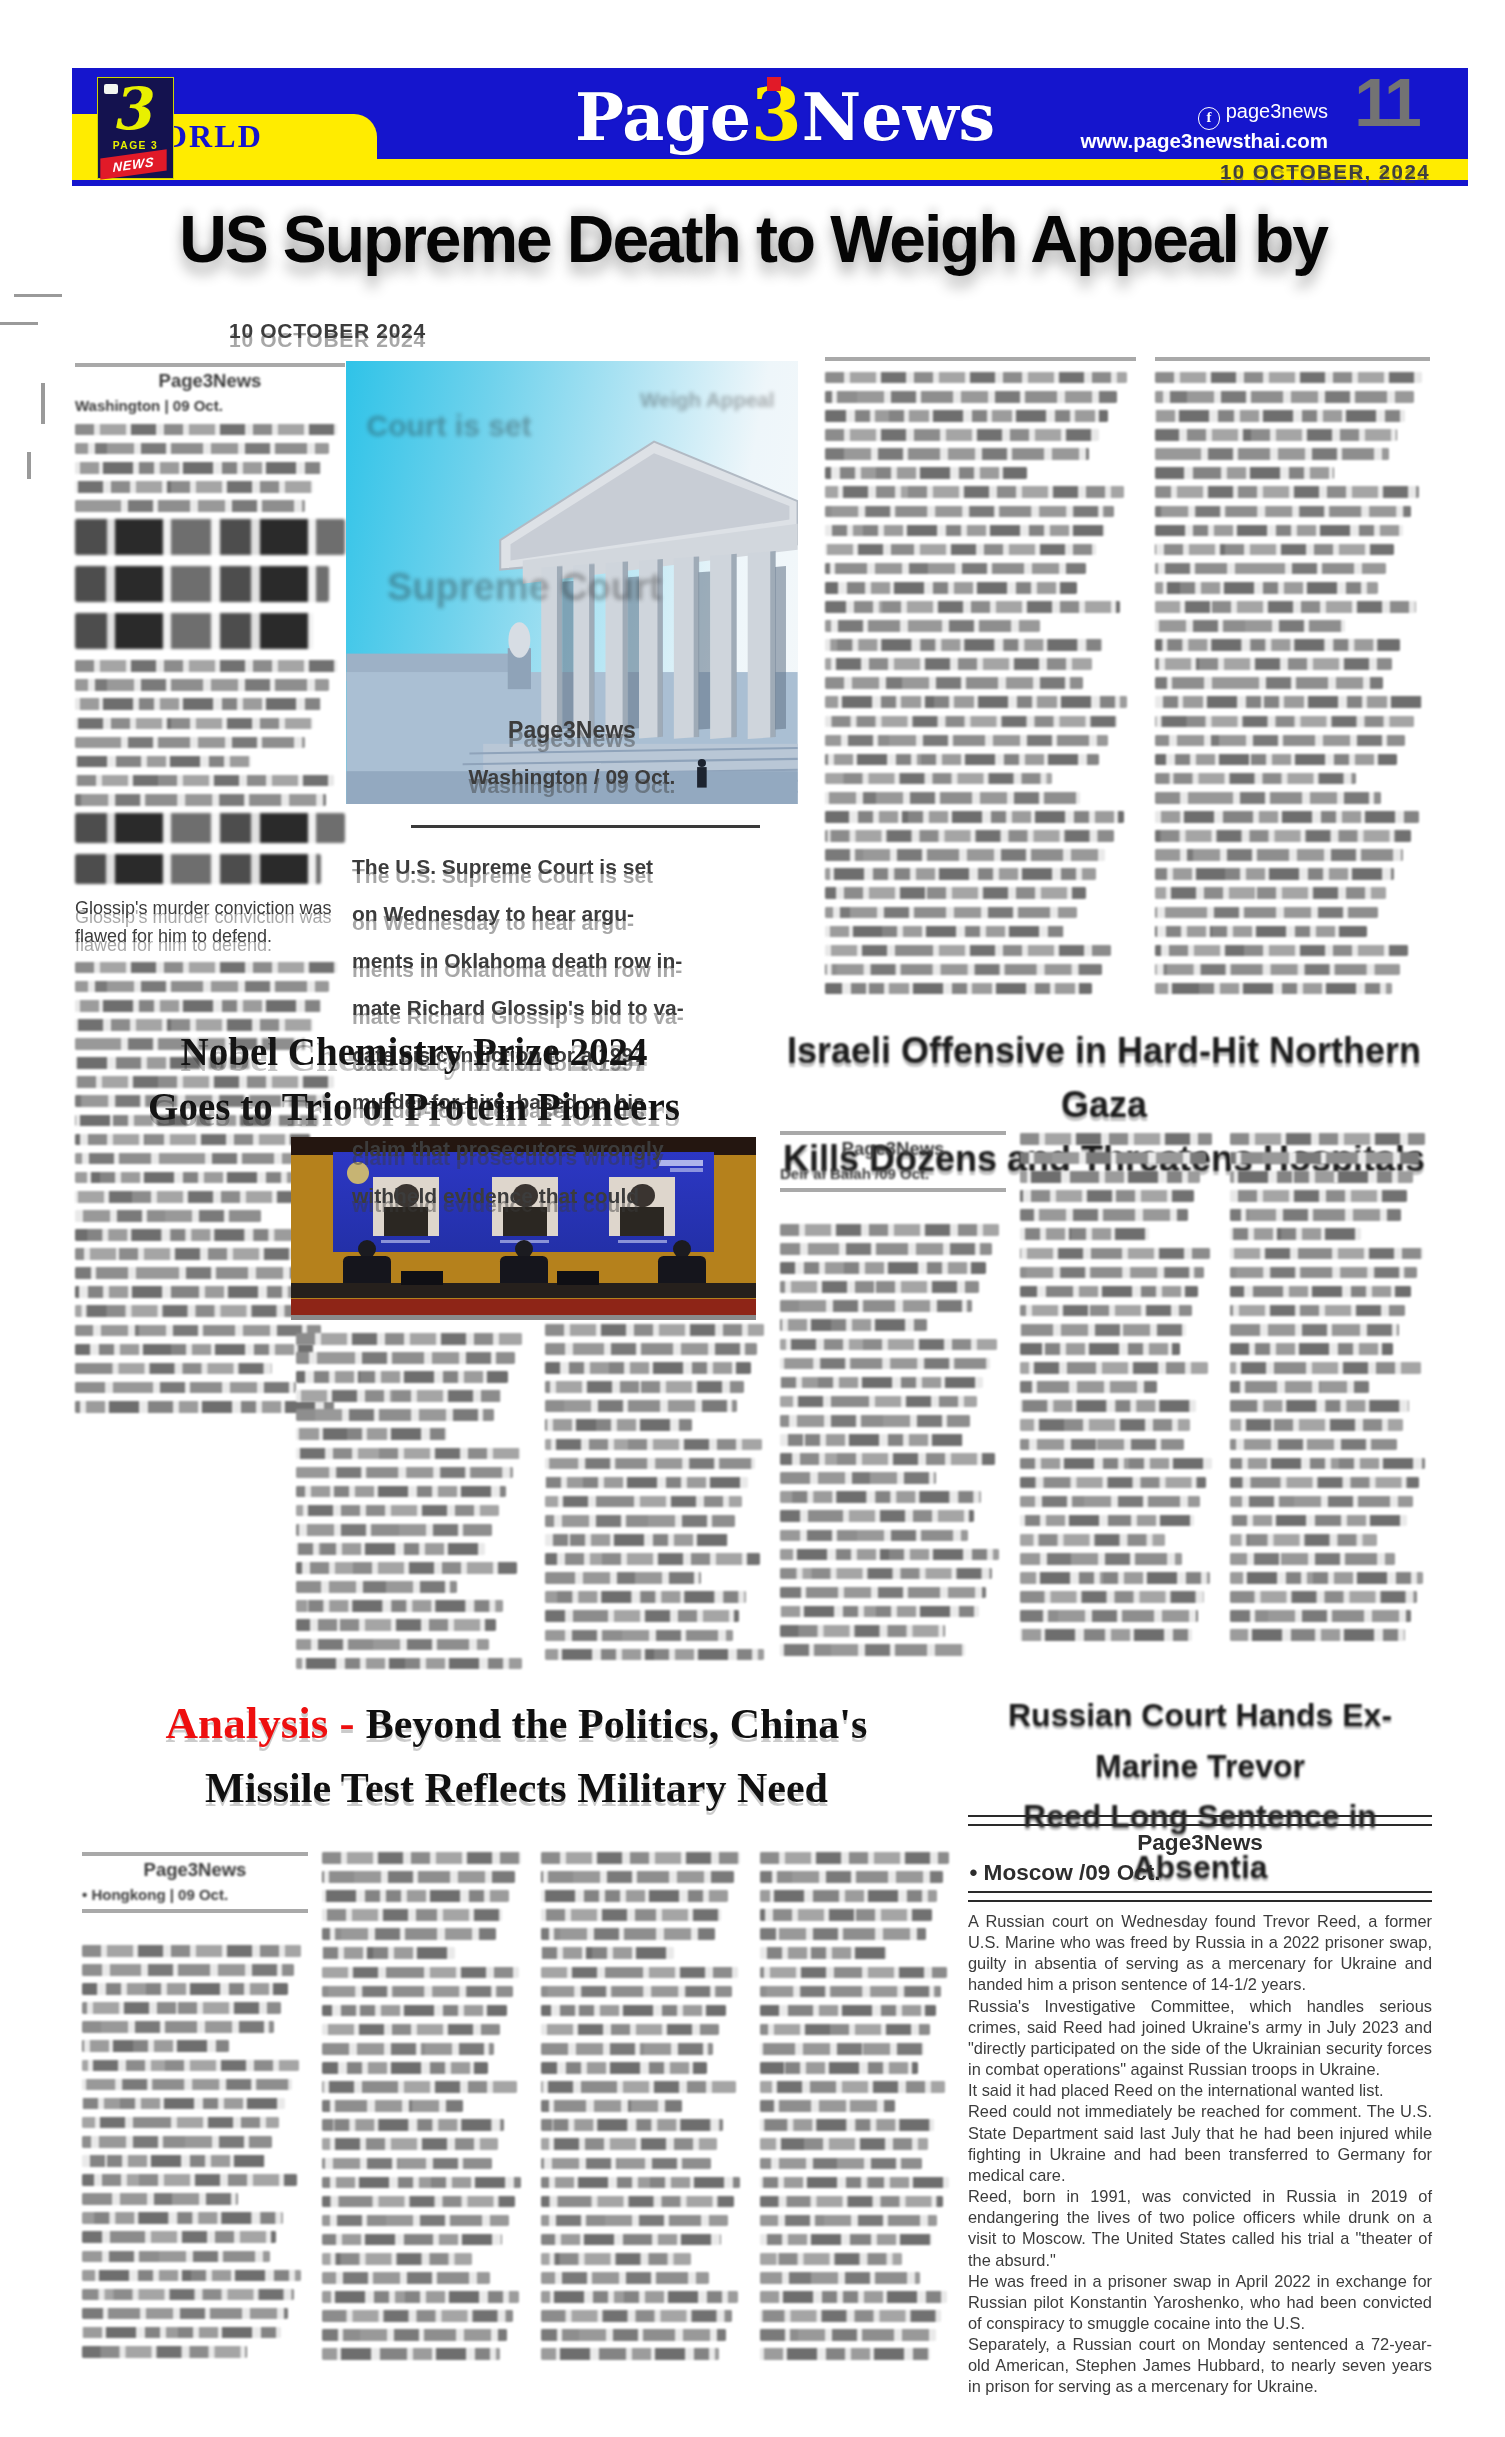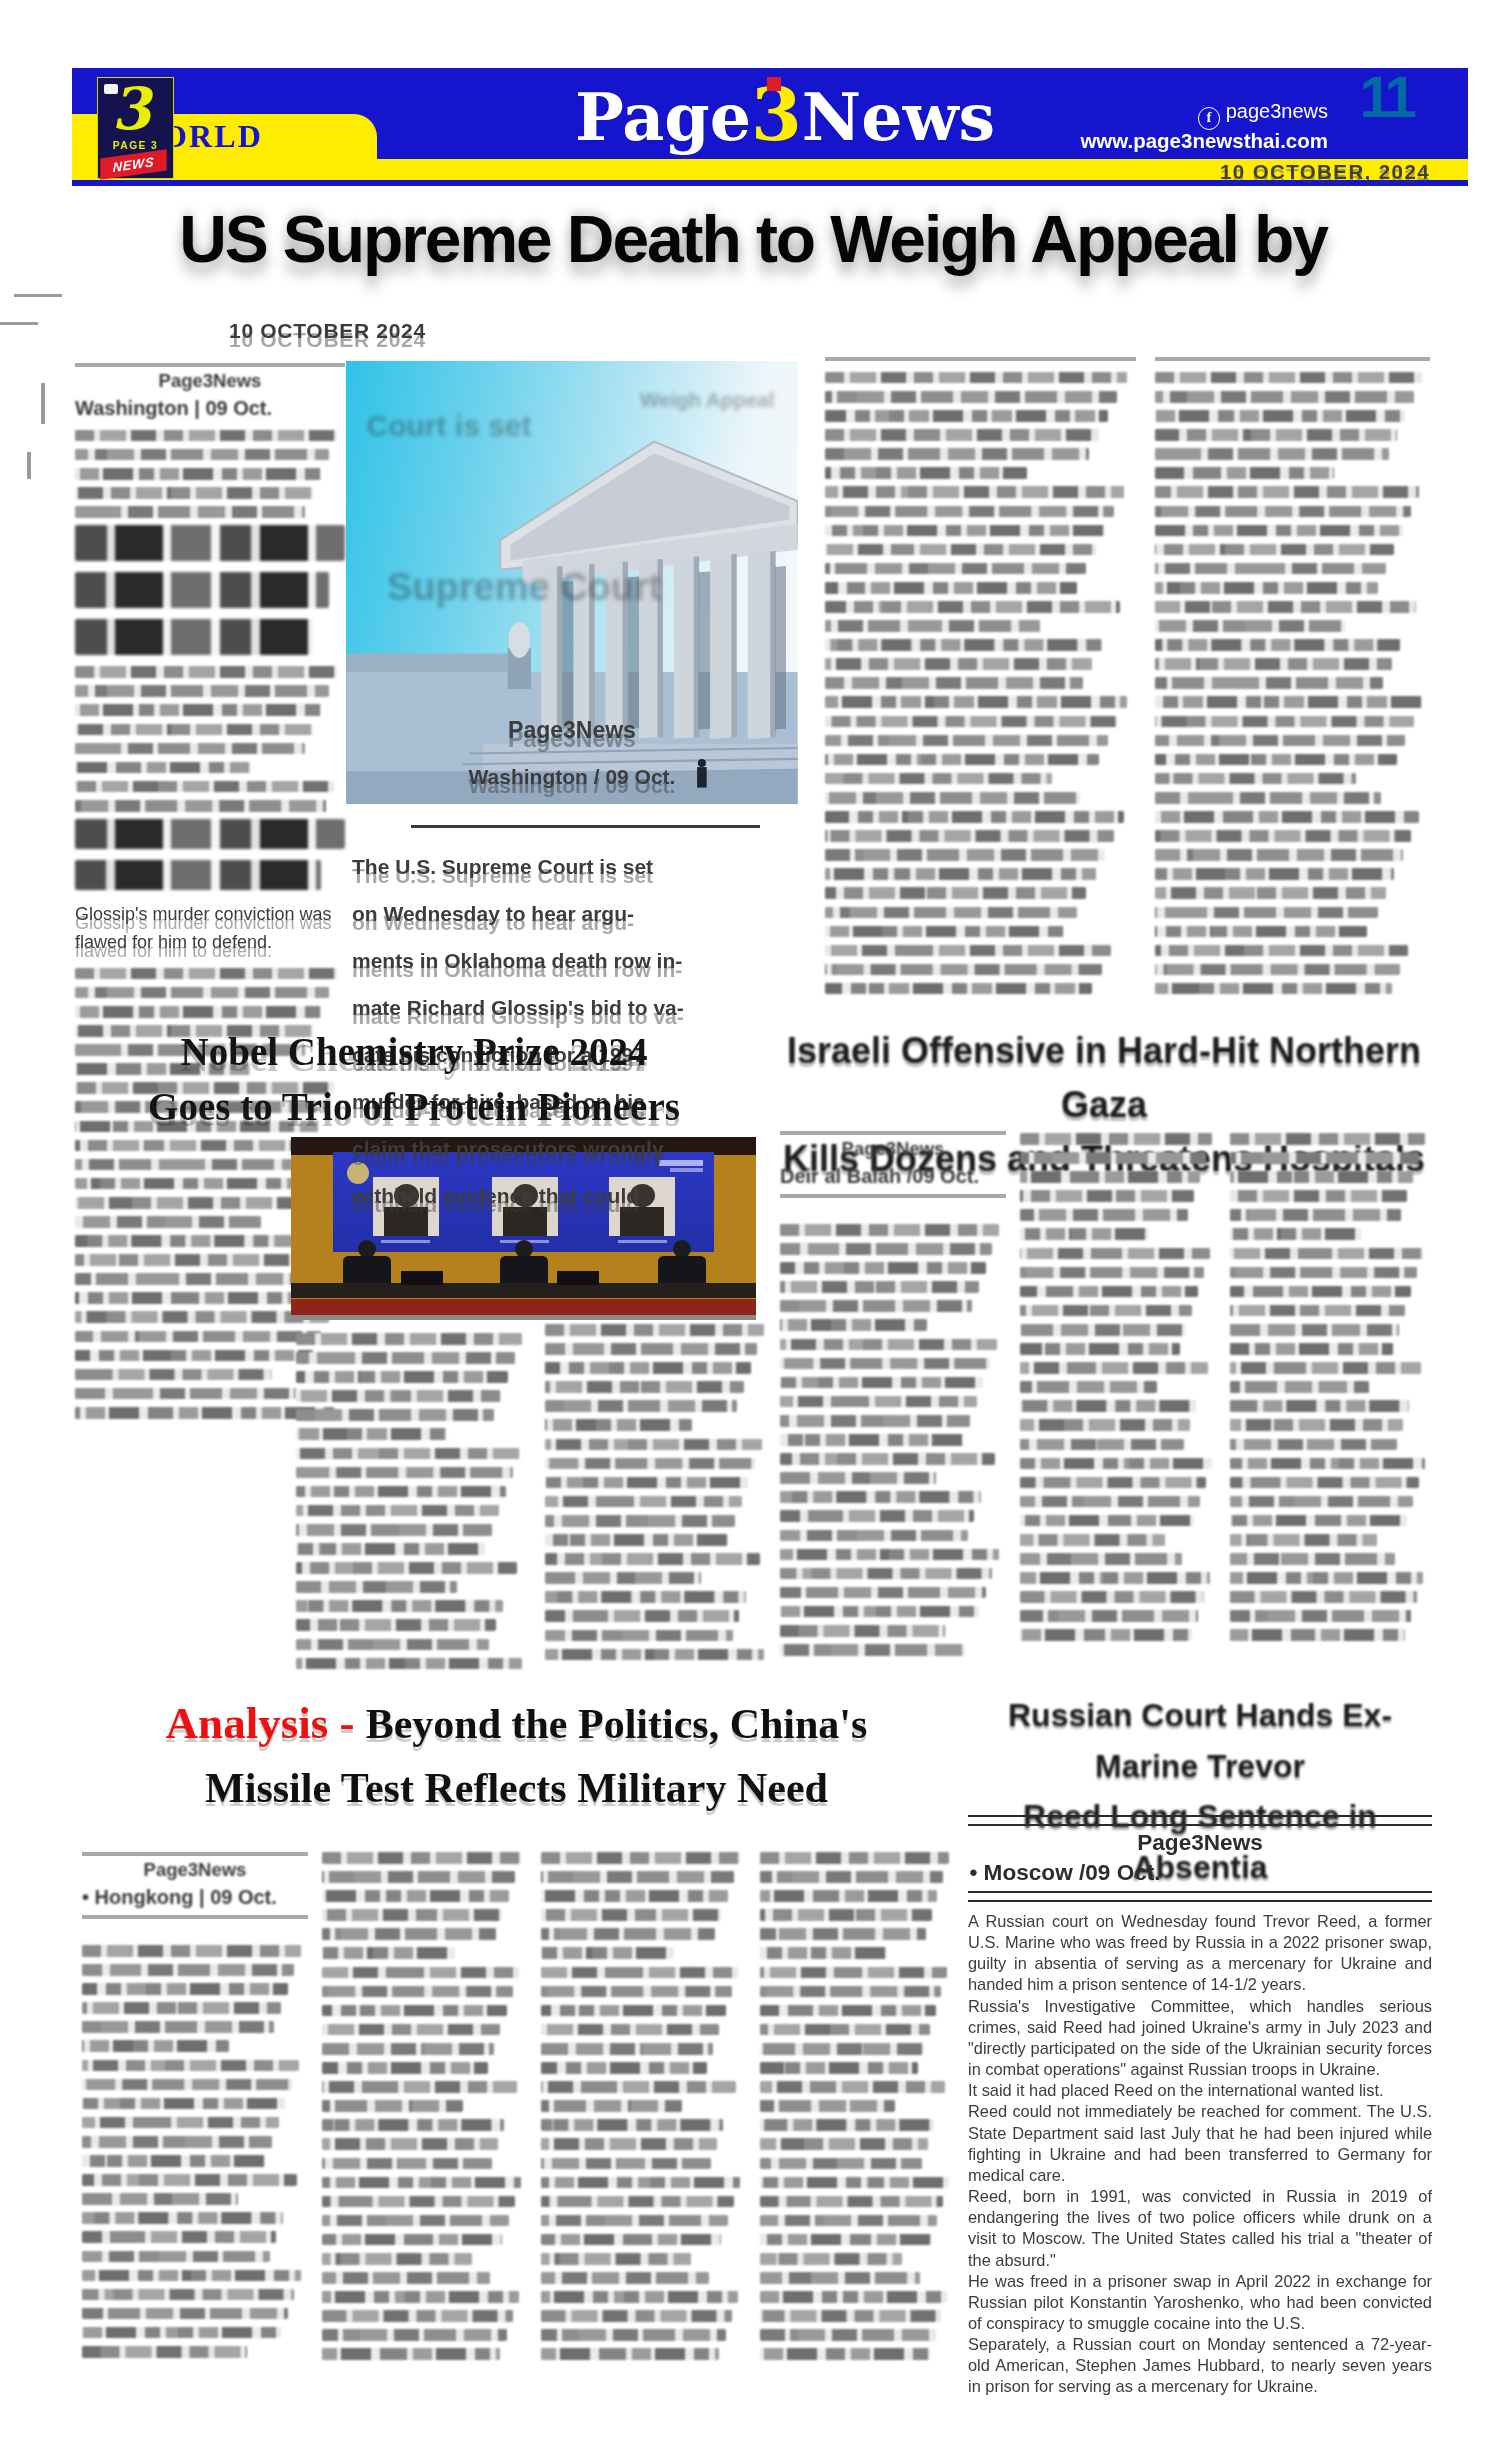--- a/index.html
+++ b/index.html
@@ -22,22 +22,22 @@
   #logo-line1{position:absolute;left:0;bottom:27px;width:100%;text-align:center;font-size:10.3px;
               font-weight:bold;color:#e8f000;letter-spacing:1.4px;}
   #logo-ribbon{position:absolute;left:2.1px;bottom:3.4px;width:67px;height:20.5px;background:var(--red);
                transform:rotate(-8deg) skewX(-8deg);display:flex;align-items:center;justify-content:center;}
   #logo-line2{font-size:13px;font-weight:bold;font-style:italic;color:#ffffff;letter-spacing:0.7px;}
   #masthead{left:575px;top:71px;width:397px;height:89px;text-align:center;z-index:2;
             font-family:"DejaVu Serif",serif;font-weight:bold;color:#ffffff;font-size:65px;
             text-shadow:0 0 1.4px #00129a;white-space:nowrap;}
   #masthead .digit{color:var(--yellow);font-size:73px;}
   #masthead-redsq{left:767px;top:77px;width:13.7px;height:13.7px;background:var(--red);z-index:3;}
-  #pageno{left:1326px;top:63px;width:120px;height:99px;color:#0369a1;font-weight:bold;
-          font-size:58px;letter-spacing:-4.1px;text-align:center;z-index:2;}
+  #pageno{left:1326px;top:63px;width:120px;height:99px;color:#737373;font-weight:bold;
+          font-size:68px;letter-spacing:-4.1px;text-align:center;z-index:2;}
   #social{left:1013px;top:100px;width:315px;text-align:right;color:#ffffff;font-size:20px;z-index:2;}
   .fb-circle{display:inline-block;width:20.5px;height:20.5px;border:1.4px solid #ffffff;border-radius:50%;
              text-align:center;line-height:19px;font-family:"Liberation Serif",serif;font-weight:bold;
              font-size:15px;vertical-align:-4.1px;margin-right:5.5px;}
   #website{left:958px;top:129px;width:370px;text-align:right;color:#ffffff;font-weight:bold;
            font-size:20.5px;z-index:2;}
   #hdr-date{left:992px;top:160px;width:438px;text-align:right;font-weight:bold;font-size:20.5px;
             color:#3f3f3f;z-index:2;filter:blur(0.7px);letter-spacing:1.4px;padding-right:8.2px;
             text-shadow:0 4.1px 0 rgba(60,60,60,.35);}
   
@@ -49,21 +49,21 @@
   
   .gcol{position:absolute;}
   .gline{height:11.6px;margin:0 0 7.5px 0;border-radius:1.4px;filter:blur(0.9px) contrast(.92);}
   .g0{background:repeating-linear-gradient(90deg,#8d8d8d 0 19px,#f1f1f1 19px 25px,#a8a8a8 25px 51px,#f6f6f6 51px 56px,#707070 56px 81px,#f1f1f1 81px 89px);}
   .g1{background:repeating-linear-gradient(90deg,#9b9b9b 0 27px,#f3f3f3 27px 34px,#7a7a7a 34px 59px,#f7f7f7 59px 64px,#8f8f8f 64px 96px,#f2f2f2 96px 104px);}
   .g2{background:repeating-linear-gradient(90deg,#848484 0 15px,#f2f2f2 15px 20.5px,#9e9e9e 20.5px 40px,#f5f5f5 40px 44px,#6c6c6c 44px 74px,#f3f3f3 74px 83px);}
   .gbig{height:36px;margin:0 0 11px 0;border-radius:2.1px;filter:blur(1.5px) contrast(1.05);
         background:repeating-linear-gradient(90deg,#4f4f4f 0 31.5px,#dcdcdc 31.5px 40px,#2e2e2e 40px 88px,#ececec 88px 96px,#6f6f6f 96px 136px,#f0f0f0 136px 145px);}
   .colhead{border-top:4.8px solid #a9a9a9;padding-top:2.7px;}
   .colsource{font-weight:bold;font-size:18.5px;color:#3a3a3a;text-align:center;filter:blur(0.8px);}
-  .coldate{font-weight:bold;font-size:20px;color:#3a3a3a;filter:blur(0.8px);margin-top:5.5px;}
+  .coldate{font-weight:bold;font-size:15px;color:#3a3a3a;filter:blur(0.8px);margin-top:5.5px;}
   .barbot{border-bottom:4.8px solid #a9a9a9;padding-bottom:5.5px;}
   .fragment{font-size:18px;font-weight:normal;line-height:1.55;}
   
   #lead-photo{left:346px;top:361px;width:452px;height:443px;overflow:hidden;
               background:linear-gradient(100deg,#2fc3e8 0%,#6fd2ec 28%,#b8e6f4 58%,#eef6fa 80%,#f4f8fa 100%);}
   .pglitch{position:absolute;color:#222;font-weight:bold;filter:blur(2.1px);opacity:.35;font-size:30px;white-space:nowrap;}
   #photo-rule{left:411px;top:825px;width:349px;height:2.7px;background:#3a3a3a;filter:blur(0.4px);}
   .photo-stamp{position:absolute;width:100%;text-align:center;font-weight:bold;z-index:5;}
   
   #lead-body{left:352px;top:843px;width:443px;z-index:4;}

